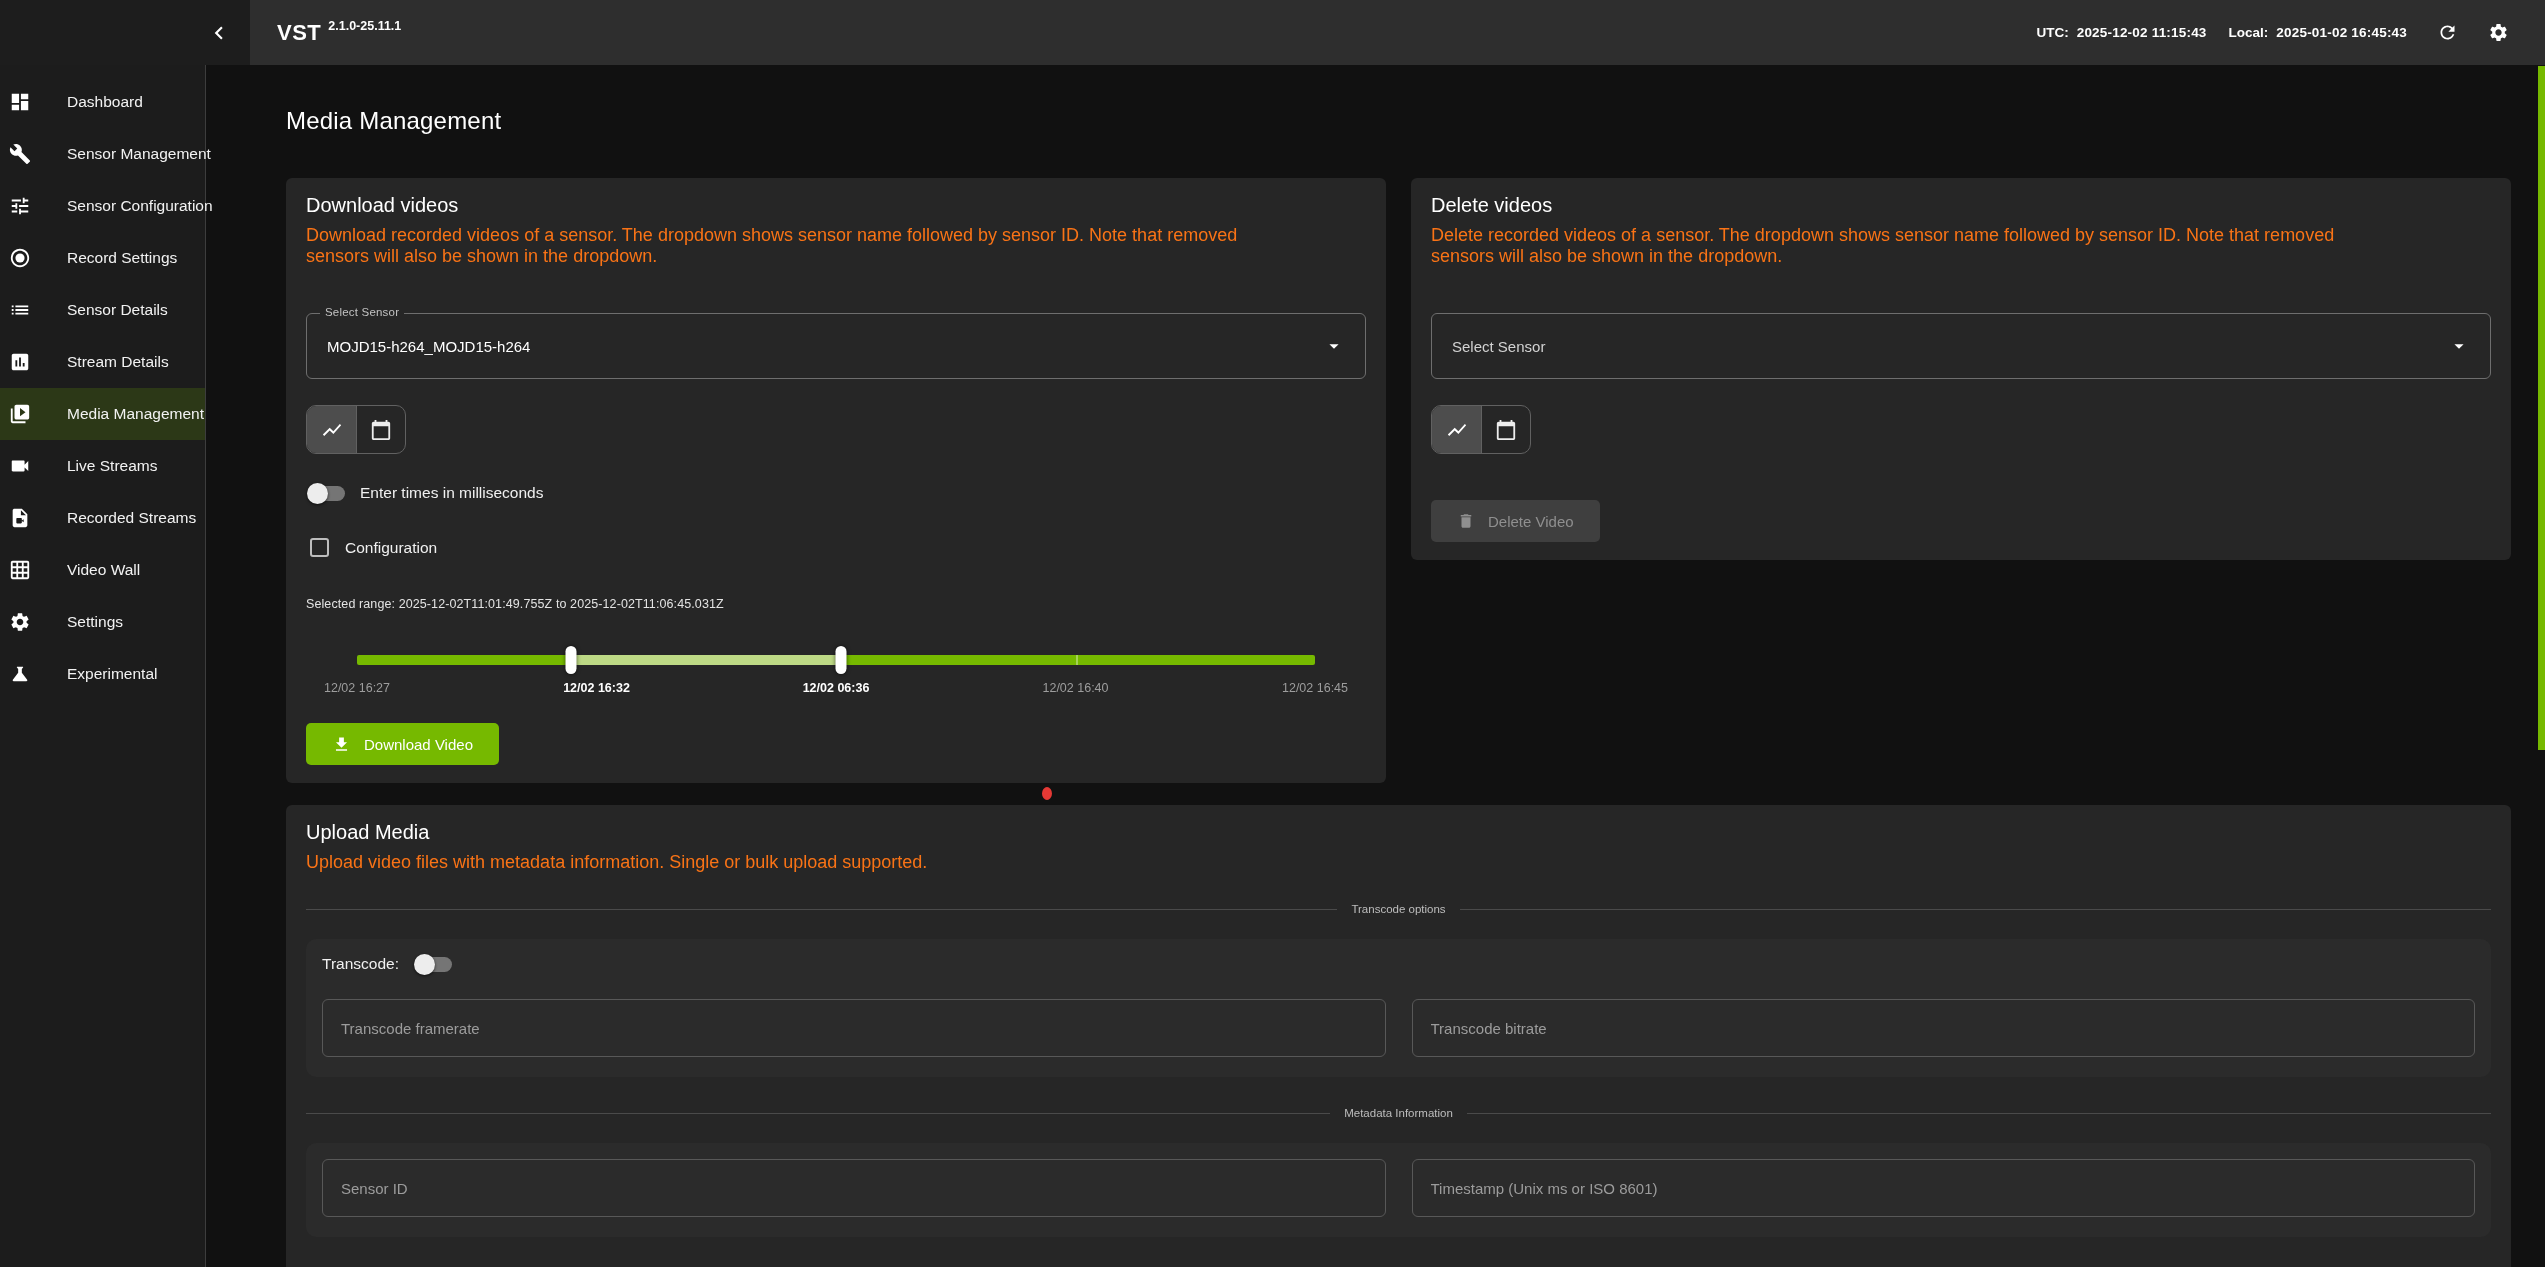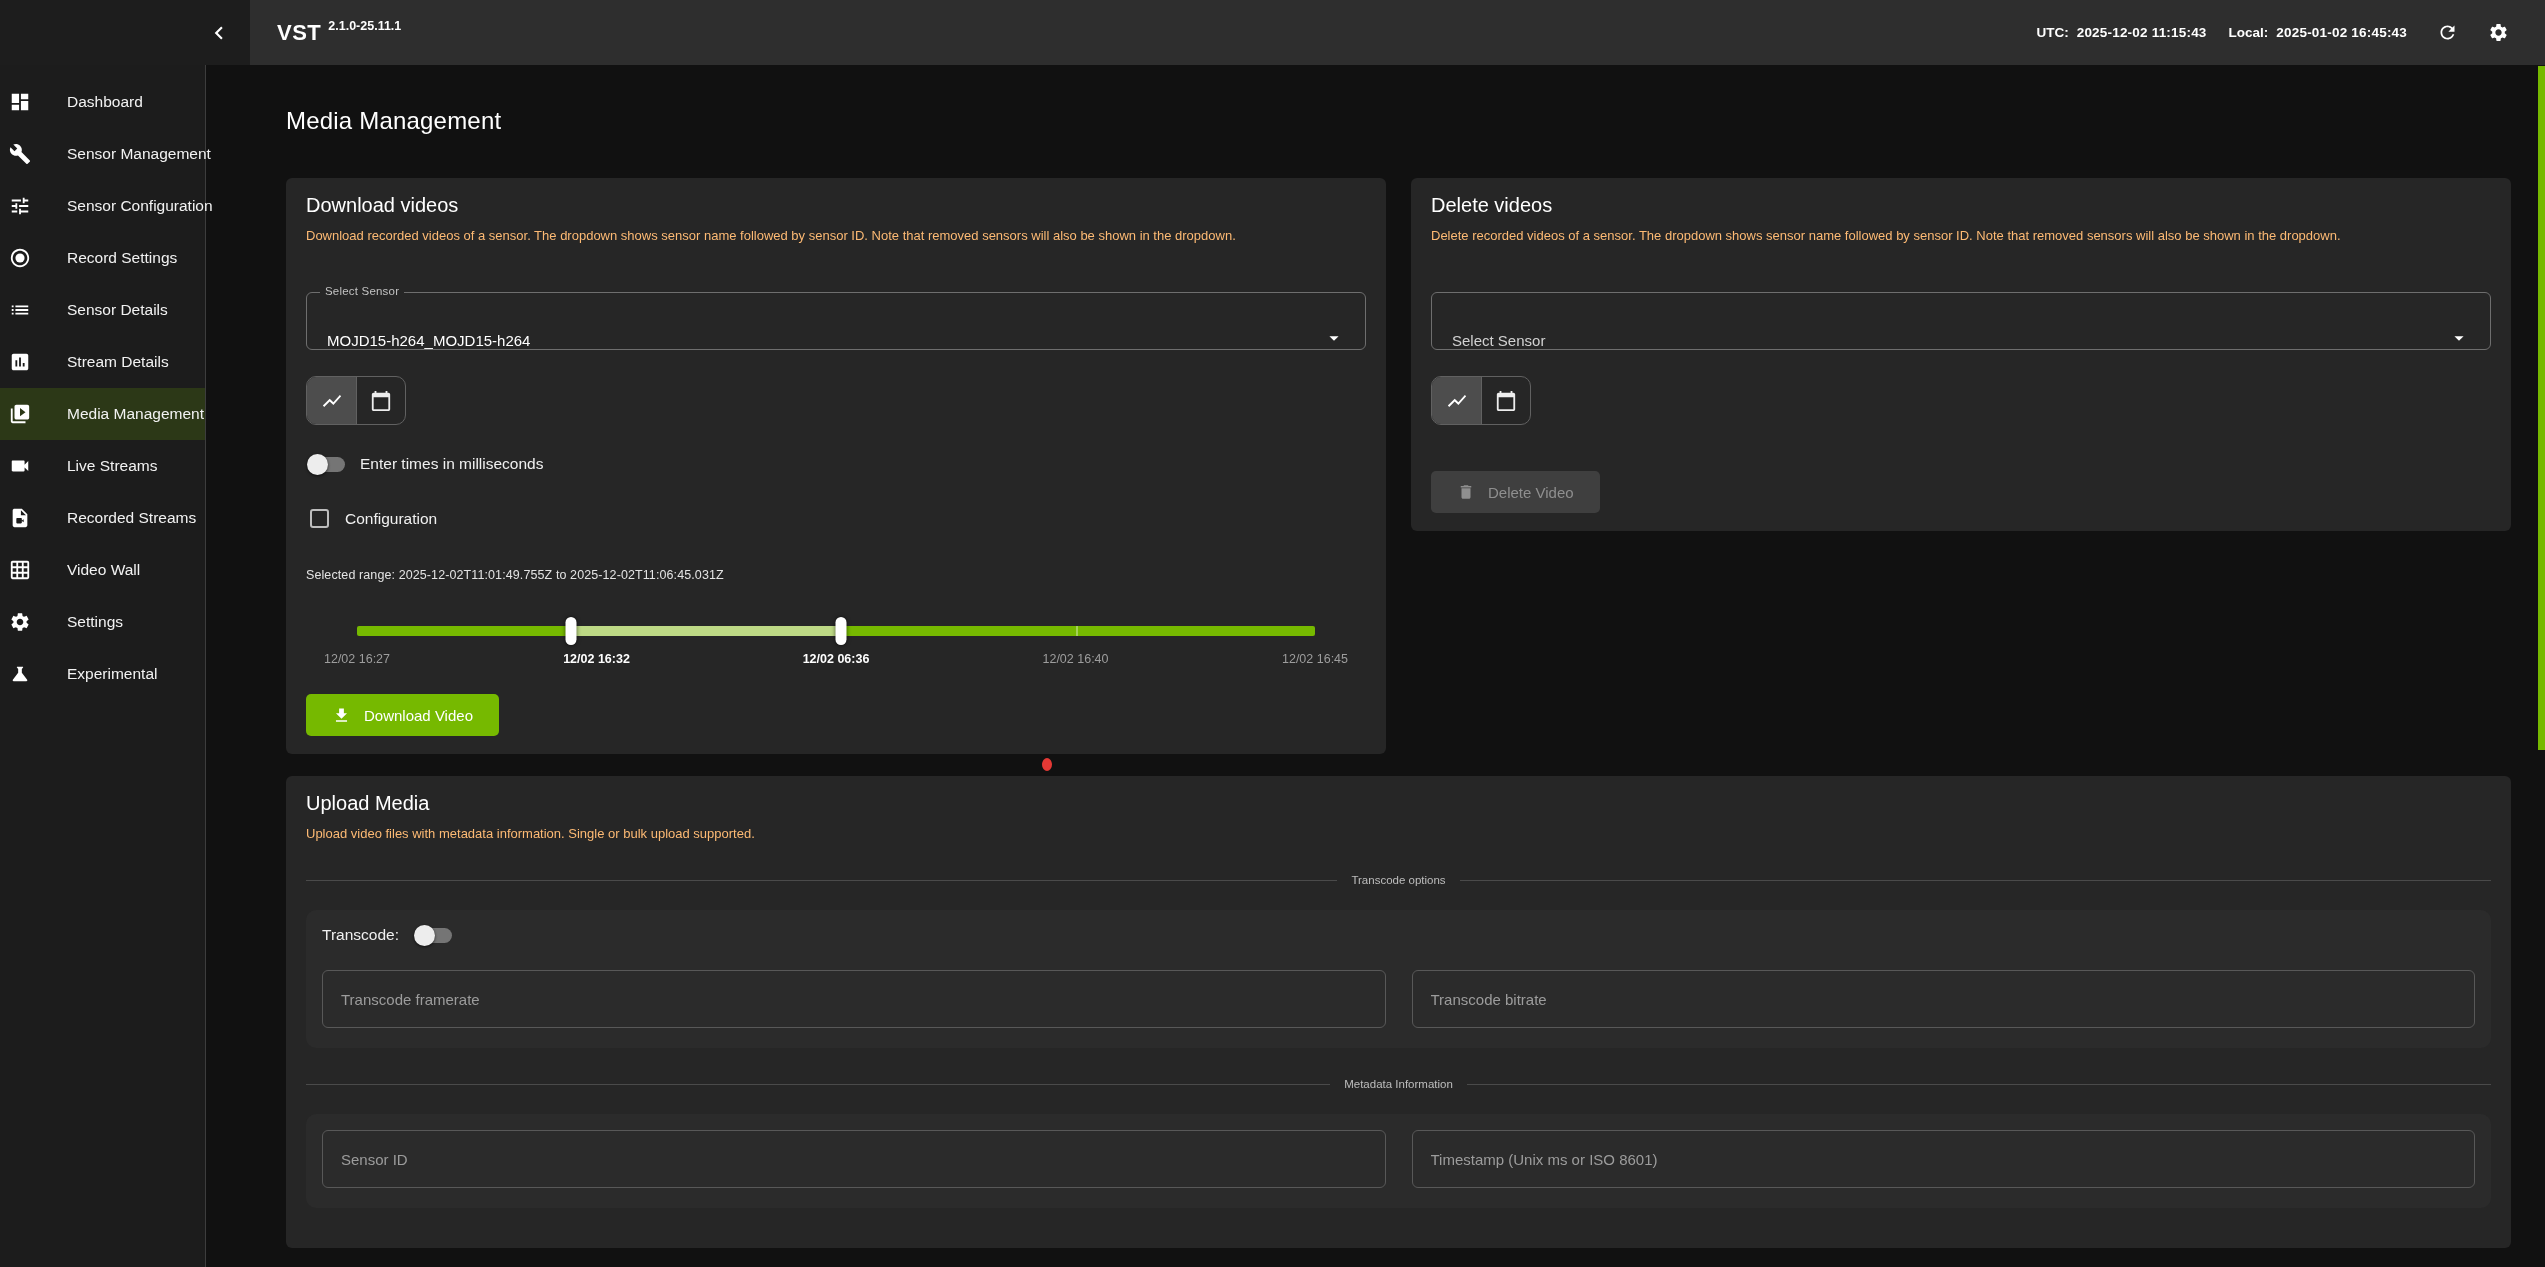--- a/index.html
+++ b/index.html
@@ -37,24 +37,24 @@
   .nav-label { font-size:15.5px; white-space:nowrap; }
 
   
   .main { position:absolute; top:65px; left:251px; right:0; bottom:0; padding:0 35px; overflow:hidden; background:#111111; }
   .page-title { font-size:24px; font-weight:500; color:#fff; margin:42px 0 0 0; letter-spacing:.2px; }
 
   .cards-row { display:flex; gap:25px; margin-top:43px; align-items:flex-start; }
   .card { background:#262626; border-radius:6px; padding:16px 20px 18px; }
   .card-download, .card-delete { width:1100px; flex:none; }
   .card h2 { margin:0 0 8px 0; font-size:20px; font-weight:500; color:#fff; }
-  .card .desc { margin:0 0 46px 0; font-size:13px; line-height:21px; color:#fdba74; max-width:970px; }
-
-  .select-field { position:relative; height:58px; border:1px solid #6e6e6e; border-radius:6px;
-    display:flex; align-items:flex-end; padding:0 20px; margin-bottom:26px; cursor:pointer; }
+  .card .desc { margin:0 0 46px 0; font-size:18px; line-height:21px; color:#f97316; max-width:970px; }
+
+  .select-field { position:relative; height:66px; border:1px solid #6e6e6e; border-radius:6px;
+    display:flex; align-items:center; padding:0 20px; margin-bottom:26px; cursor:pointer; }
   .select-field .float-label { position:absolute; top:-8px; left:13px; background:#262626; padding:0 5px;
     font-size:11.5px; color:#c2c2c2; letter-spacing:.2px; }
   .select-field .value { font-size:15px; color:#fff; }
   .select-field .value.placeholder { color:#d2d2d2; }
   .caret { margin-left:auto; width:22px; height:22px; color:#fff; flex:none; }
 
   .btn-group { display:inline-flex; border:1px solid #616161; border-radius:10px; overflow:hidden; margin-bottom:30px; }
   .tbtn { width:49px; height:47px; display:flex; align-items:center; justify-content:center;
     background:transparent; border:none; cursor:pointer; color:#ededed; padding:0; }
   .tbtn + .tbtn { border-left:1px solid #616161; }

